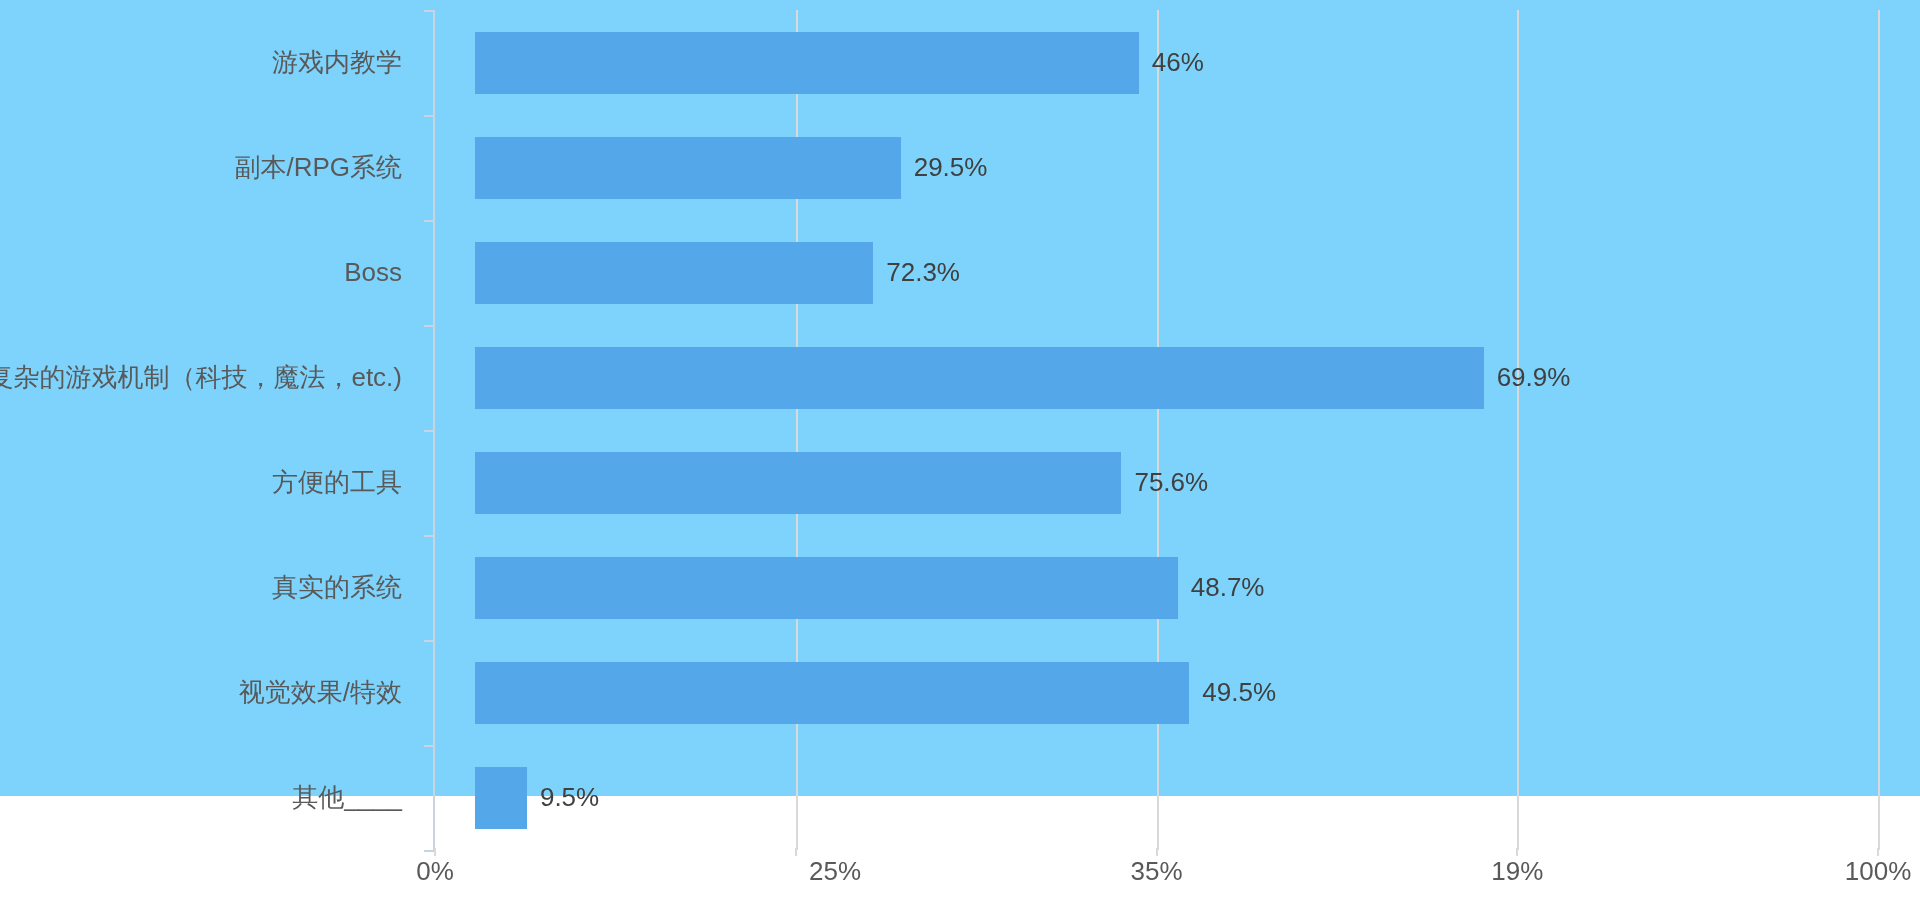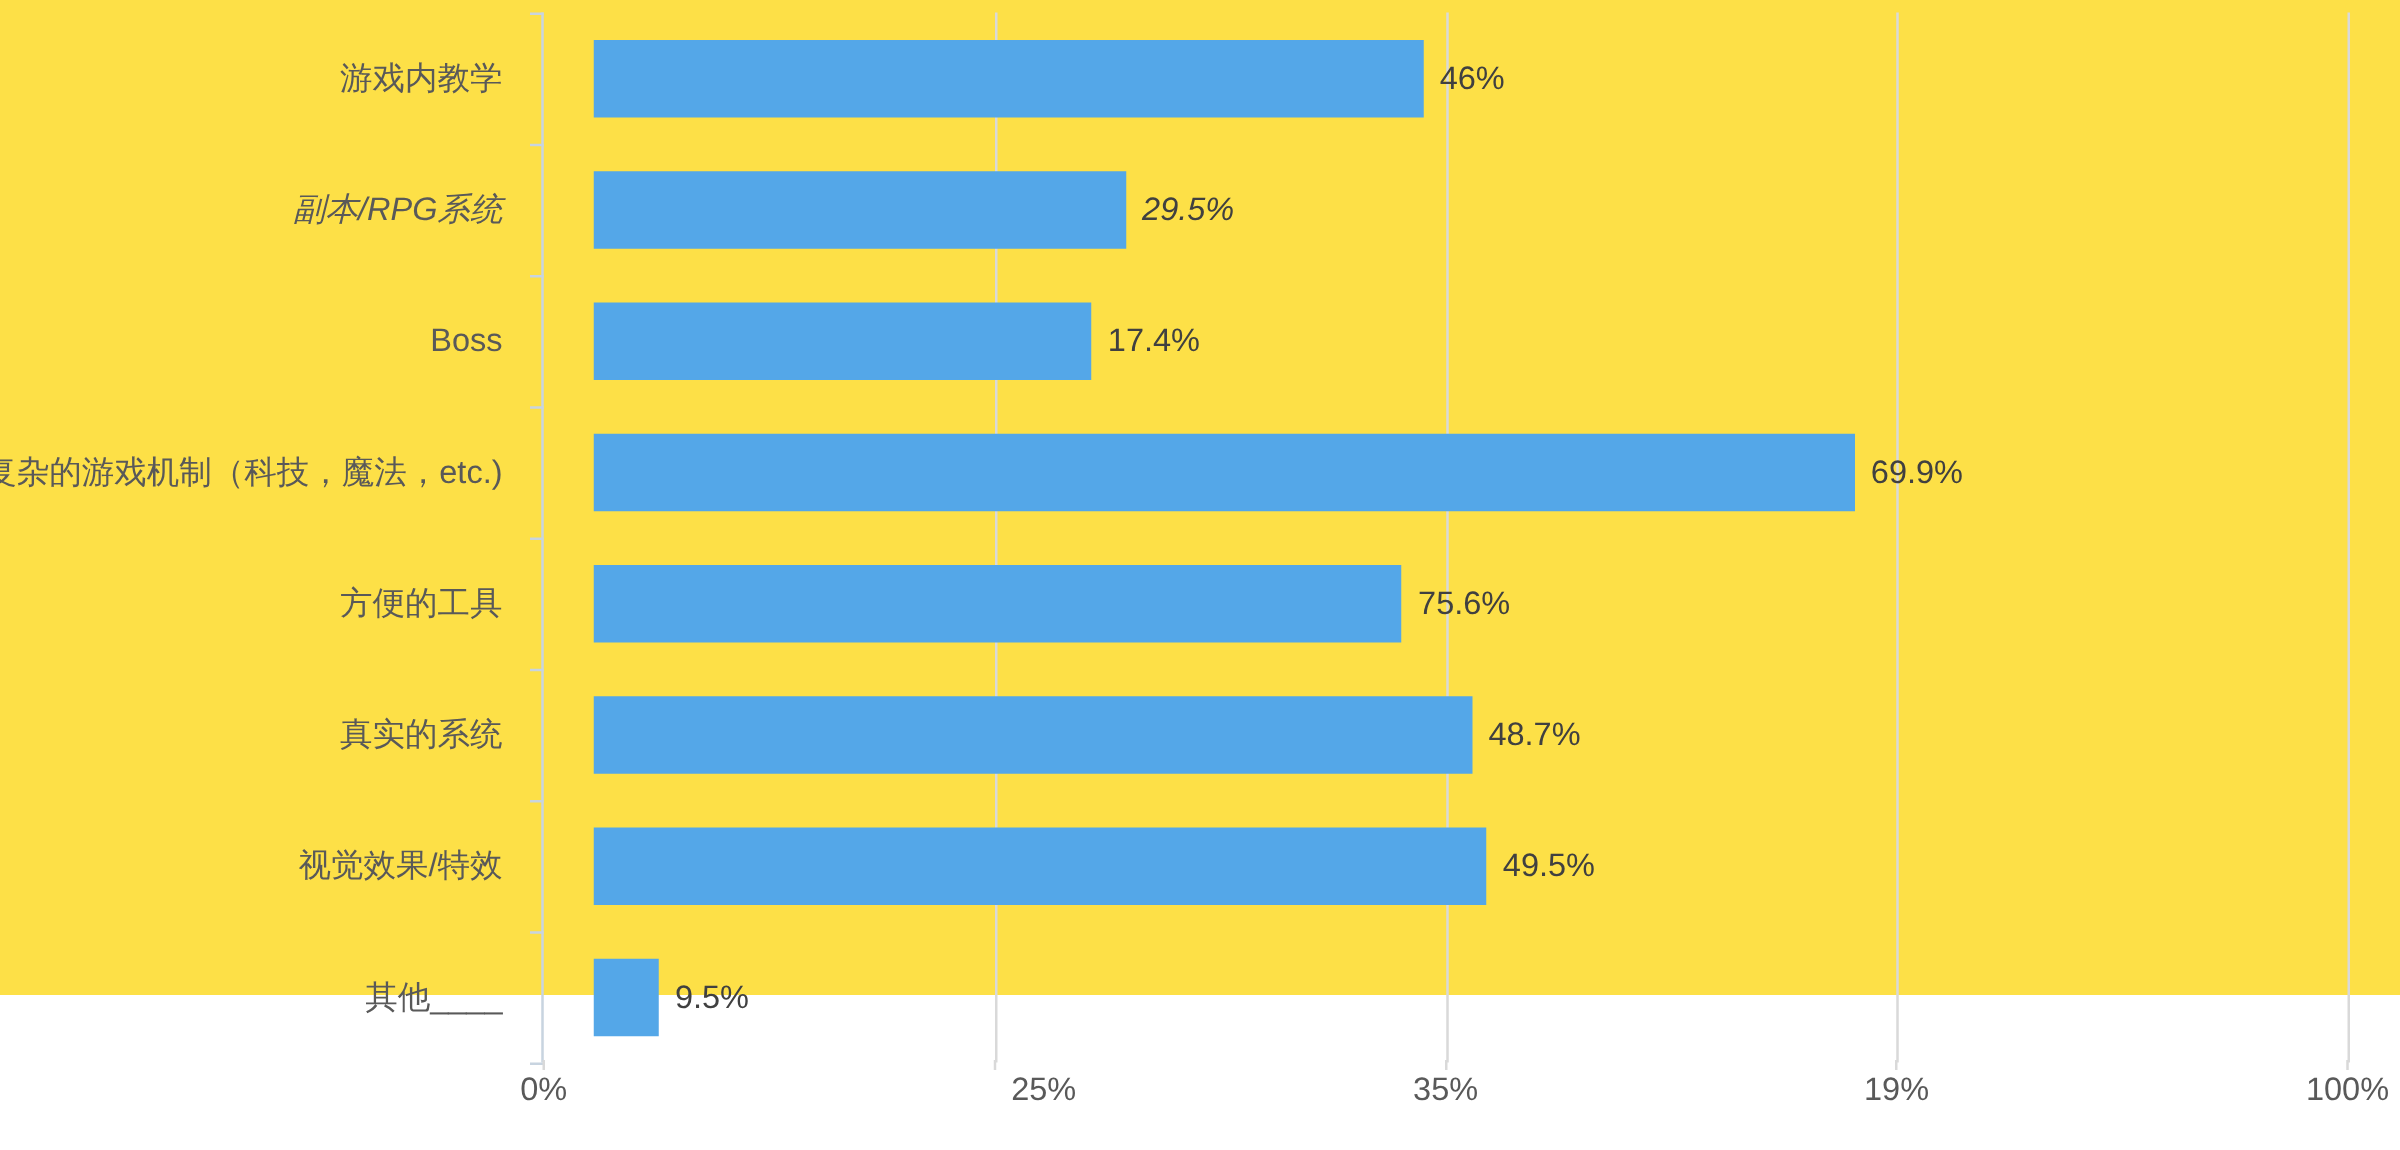--- a/index.html
+++ b/index.html
@@ -7,21 +7,21 @@
     width: 1920px;
     height: 920px;
     background: #ffffff;
     font-family: "Liberation Sans", "DejaVu Sans", sans-serif;
     overflow: hidden;
   }
   #chart-root {
     position: relative;
     width: 1920px;
     height: 796px;
-    background: #fde047;
+    background: #7dd3fc;
     text-align: center;
   }
 
   
   
   #plot-area {
     position: absolute;
     left: 435px;
     top: 10px;
     width: 1443px;
@@ -130,32 +130,32 @@
     </div>
 
   <div id="rows-container">
       <div class="bar-row" style="top: 10px;">
         <div class="cat-label">游戏内教学</div>
         <div class="bar-wrap">
           <div class="bar" style="width: 663.78px; background: rgb(84, 167, 232);"></div>
           <div class="bar-value">46%</div>
         </div>
       </div>
-      <div class="bar-row" style="top: 115px; font-style: italic;">
+      <div class="bar-row" style="top: 115px;">
         <div class="cat-label">副本/RPG系统</div>
         <div class="bar-wrap">
           <div class="bar" style="width: 425.685px; background: rgb(84, 167, 232);"></div>
           <div class="bar-value">29.5%</div>
         </div>
       </div>
       <div class="bar-row" style="top: 220px; padding-left: 24px;">
         <div class="cat-label">Boss</div>
         <div class="bar-wrap">
           <div class="bar" style="width: 398.268px; background: rgb(84, 167, 232);"></div>
-          <div class="bar-value">17.4%</div>
+          <div class="bar-value">72.3%</div>
         </div>
       </div>
       <div class="bar-row" style="top: 325px;">
         <div class="cat-label">复杂的游戏机制（科技，魔法，etc.)</div>
         <div class="bar-wrap">
           <div class="bar" style="width: 1008.66px; background: rgb(84, 167, 232);"></div>
           <div class="bar-value">69.9%</div>
         </div>
       </div>
       <div class="bar-row" style="top: 430px;">

